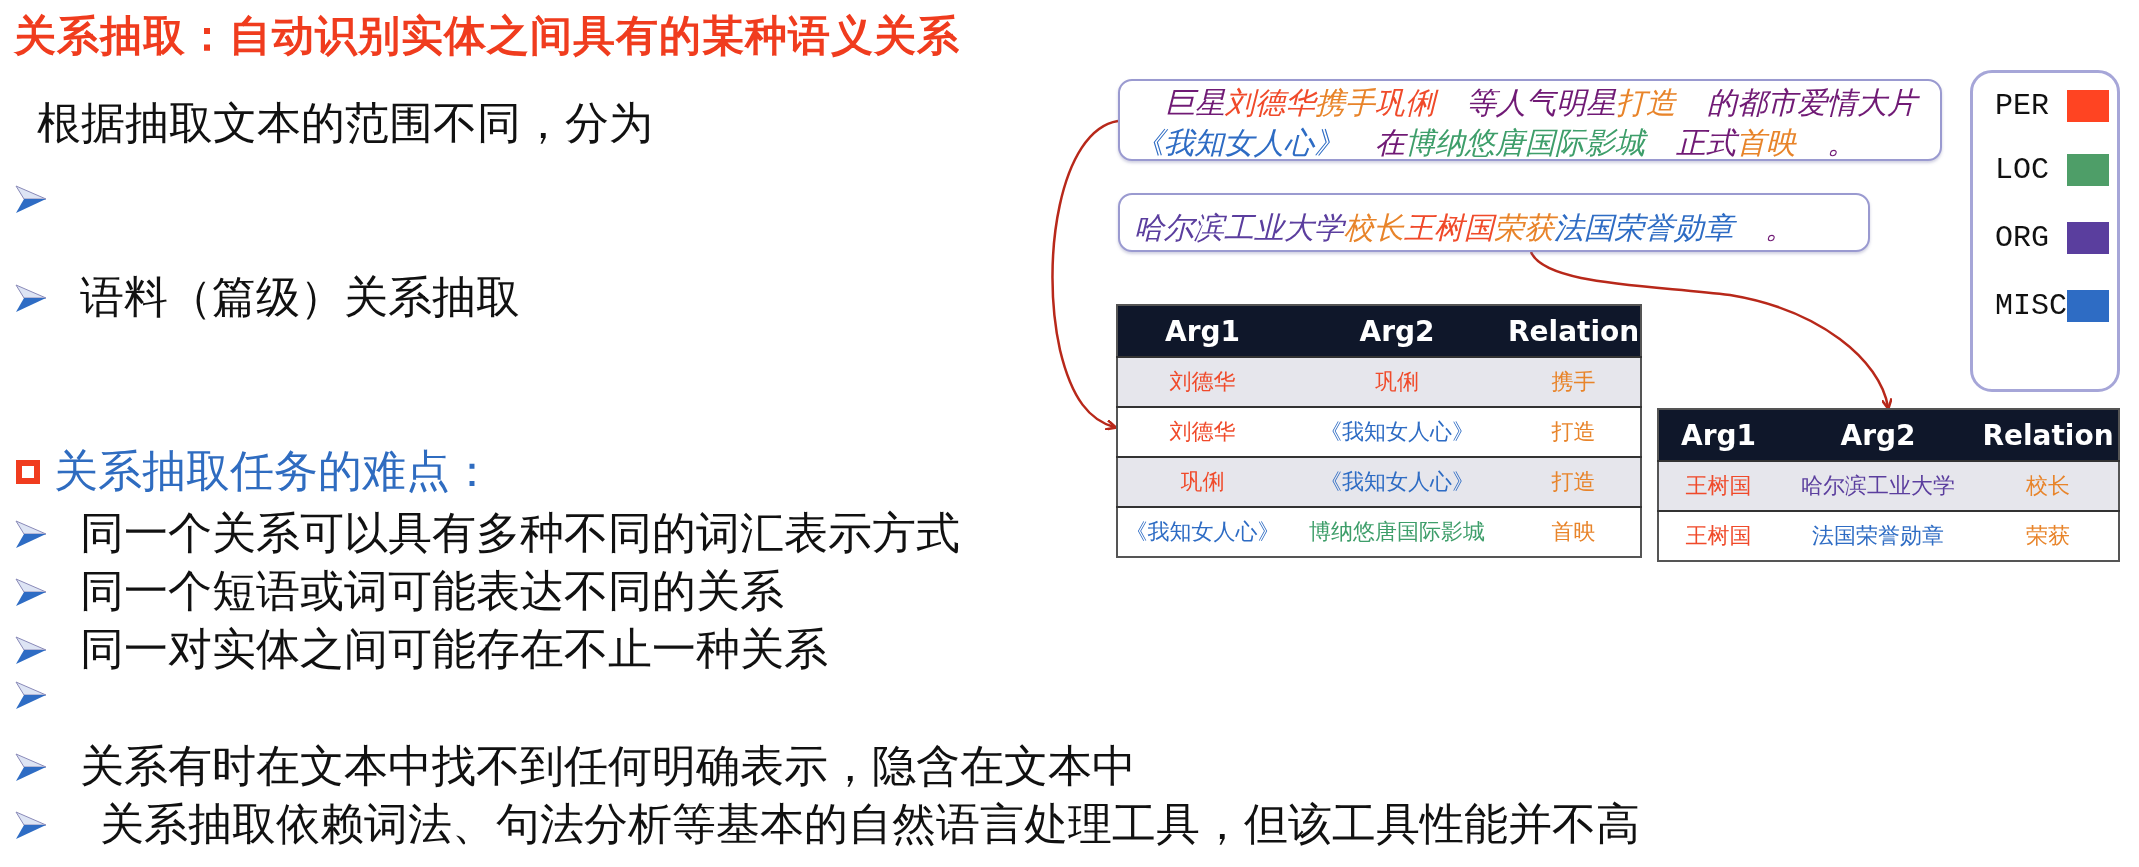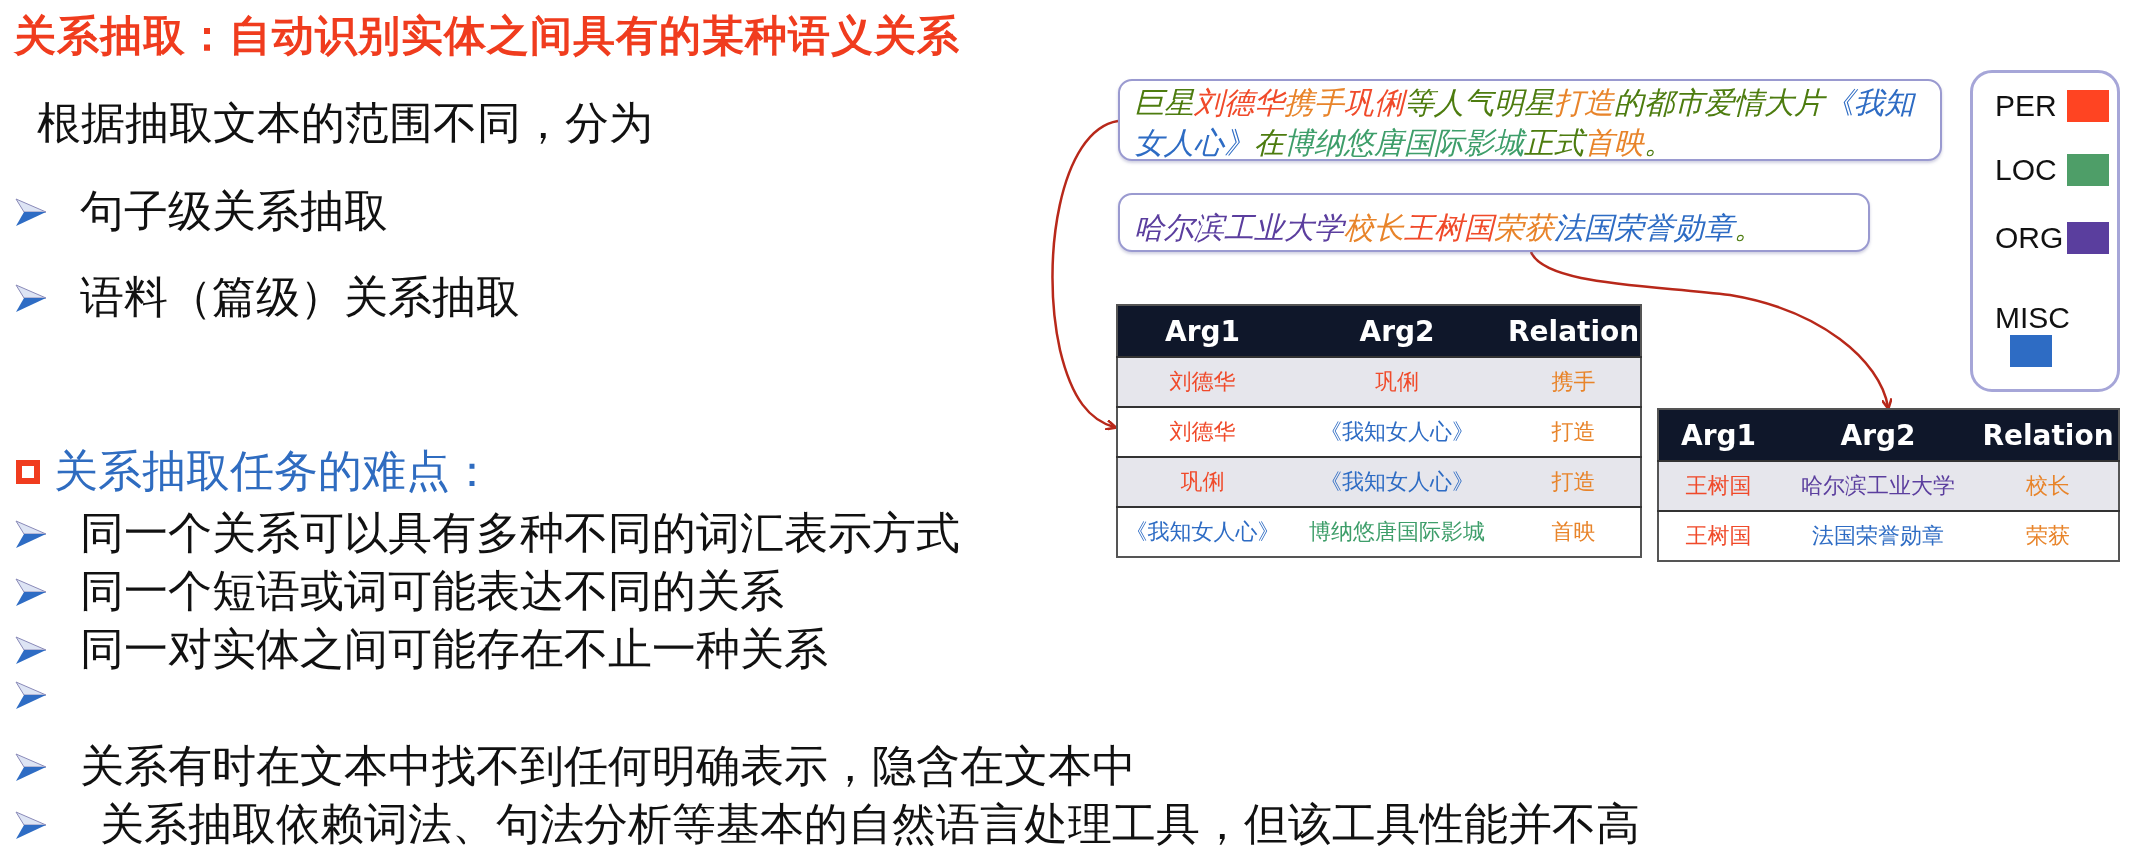--- a/index.html
+++ b/index.html
@@ -6,44 +6,43 @@
   body{width:2139px;height:867px;position:relative;overflow:hidden;font-family:"DejaVu Sans","Liberation Sans",sans-serif;color:#111;}
   .abs{position:absolute;}
   .title{left:14px;top:8px;font-size:42px;font-weight:bold;color:#F03C1E;white-space:nowrap;letter-spacing:1px;}
   .line{font-size:44px;white-space:nowrap;line-height:54px;margin-left:23px;}
   .bullet-row{display:flex;align-items:center;white-space:nowrap;}
   .arrow{width:34px;height:34px;margin-right:32px;flex:none;}
   .lbl{font-size:44px;color:#111;}
   .sq{width:24px;height:24px;border:6px solid #F03C1E;box-sizing:border-box;margin-right:14px;flex:none;background:#fff;}
   .heading{font-size:44px;color:#2F6CC0;}
   .sbox{border:2px solid #9A9AD0;border-radius:14px;background:#fff;box-shadow:0 2px 3px rgba(120,120,170,.35);font-style:italic;font-size:30px;line-height:40px;padding:4px 14px;box-sizing:border-box;}
-  .per{color:#F04A2A;} .loc{color:#3E9E6A;} .org{color:#5B3E9E;} .misc{color:#2E6CC4;} .rel{color:#E8842A;} .plain{color:#4d7c0f;}
+  .per{color:#F04A2A;} .loc{color:#3E9E6A;} .org{color:#5B3E9E;} .misc{color:#2E6CC4;} .rel{color:#E8842A;} .plain{color:#701a75;margin-left:31px;}
   .legend{border:3px solid #A6A6D8;border-radius:22px;background:#fff;box-sizing:border-box;}
   .leg-item{position:absolute;left:22px;display:flex;align-items:center;}
-  .leg-lbl{font-family:Liberation Sans, sans-serif;font-size:30px;color:#111;width:72px;}
+  .leg-lbl{font-family:Liberation Mono, monospace;font-size:30px;color:#111;width:72px;}
   .leg-sw{width:42px;height:32px;}
   table.rt{border-collapse:collapse;position:absolute;font-size:22px;table-layout:fixed;border:2px solid #555;}
   table.rt th{background:#0f172a;color:#fff;font-weight:bold;font-family:"DejaVu Sans",sans-serif;height:48px;font-size:28px;}
   table.rt td{text-align:center;height:46px;border-top:2px solid #333;}
   table.rt tr.alt td{background:#E6E6EC;}
   table.rt tr.wh td{background:#fff;}
 </style>
 </head>
 <body>
 
 <div class="abs title">关系抽取：自动识别实体之间具有的某种语义关系</div>
 
 <div class="abs line" style="left:14px;top:96px;">根据抽取文本的范围不同，分为</div>
 
 <div class="abs bullet-row" style="left:14px;top:182px;">
   <svg class="arrow" viewBox="0 0 34 34">
       <polygon points="2,4 32,17 10,17" fill="#DDE4F4" stroke="#8A8AB8" stroke-width="1"></polygon>
       <polygon points="10,17 32,17 2,31" fill="#2E6CC4"></polygon>
     </svg>
-  <span class="lbl">句子级关系抽取</span>
 </div>
 <div class="abs bullet-row" style="left:14px;top:268px;">
   <svg class="arrow" viewBox="0 0 34 34">
       <polygon points="2,4 32,17 10,17" fill="#DDE4F4" stroke="#8A8AB8" stroke-width="1"></polygon>
       <polygon points="10,17 32,17 2,31" fill="#2E6CC4"></polygon>
     </svg>
   <span class="lbl">语料（篇级）关系抽取</span>
 </div>
 
 <div class="abs bullet-row" style="left:16px;top:442px;">
@@ -117,21 +116,21 @@
     <span class="leg-sw" style="background:#FF4422;"></span>
   </div>
   <div class="leg-item" style="top:80px;">
     <span class="leg-lbl">LOC</span>
     <span class="leg-sw" style="background:#4E9E68;"></span>
   </div>
   <div class="leg-item" style="top:148px;">
     <span class="leg-lbl">ORG</span>
     <span class="leg-sw" style="background:#5A3E9E;"></span>
   </div>
-  <div class="leg-item" style="top:228px;flex-direction:column;">
+  <div class="leg-item" style="top:216px;">
     <span class="leg-lbl">MISC</span>
     <span class="leg-sw" style="background:#2E6CC4;"></span>
   </div>
 </div>
 
 <table class="rt" style="left:1116px;top:304px;width:524px;">
   <colgroup>
       <col style="width:170px">
       <col style="width:220px">
       <col style="width:134px">

